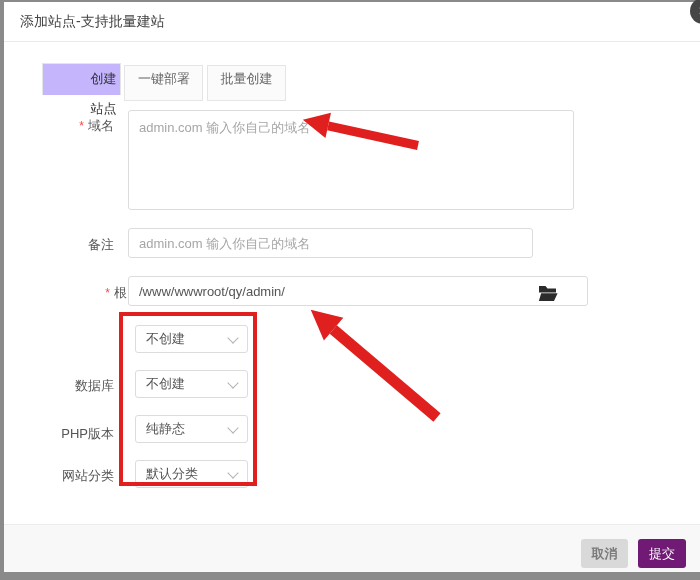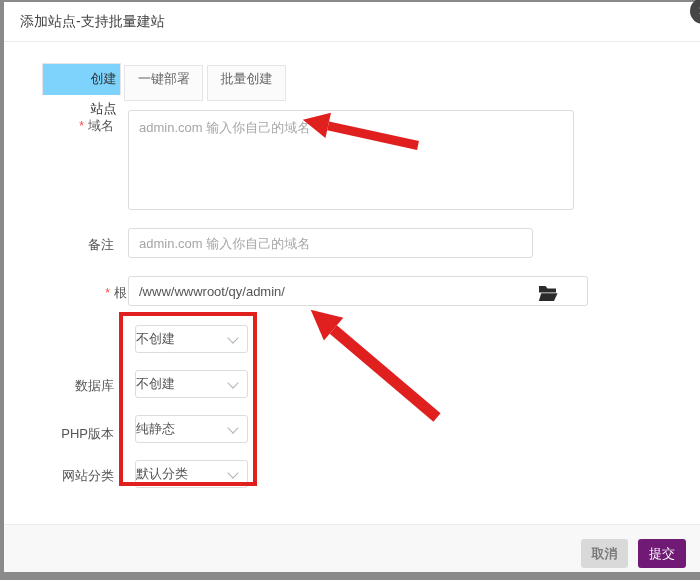--- a/index.html
+++ b/index.html
@@ -7,34 +7,34 @@
   .dialog{position:absolute;left:4px;top:2px;width:696px;height:570px;background:#fff;}
   
   .hdr{position:absolute;left:0;top:0;right:0;height:39px;border-bottom:1px solid #ebebeb;background:#fff;}
   .hdr-title{position:absolute;left:16px;top:0;line-height:39px;font-size:14px;color:#444;}
   .close-btn{position:absolute;left:686px;top:-4px;width:26px;height:26px;border-radius:50%;
     background:#464646;color:#fff;font-size:12px;text-align:center;line-height:26px;z-index:10;cursor:pointer;}
   
   .tabs{position:absolute;left:38px;top:61px;height:34px;z-index:2;}
   .tab{display:inline-block;box-sizing:border-box;vertical-align:top;width:79px;height:36px;line-height:26px;
     text-align:center;font-size:13px;color:#666;background:#fbfbfb;border:1px solid #e5e5e5;margin-left:-1px;margin-top:2px;cursor:pointer;}
-  .tab.active{background:#7dd3fc;border-bottom:none;height:32px;margin-top:0;line-height:30px;color:#333;position:relative;z-index:3;margin-left:0;padding-left:44px;}
+  .tab.active{background:#c4b5fd;border-bottom:none;height:32px;margin-top:0;line-height:30px;color:#333;position:relative;z-index:3;margin-left:0;padding-left:44px;}
   
   .lbl{position:absolute;left:0;width:110px;text-align:right;font-size:13px;color:#555;white-space:nowrap;}
   .req{color:#ff4444;margin-right:4px;font-size:12px;}
   .ipt{position:absolute;box-sizing:border-box;border:1px solid #dcdcdc;border-radius:3px;font-size:13px;
     color:#555;padding:0 10px;background:#fff;outline:none;font-family:inherit;}
   textarea.ipt{padding:8px 10px;resize:none;line-height:18px;}
   .ipt::placeholder{color:#a6a6a6;opacity:1;}
   .fld-domain{left:124px;top:108px;width:446px;height:100px;}
   .fld-note{left:124px;top:226px;width:405px;height:30px;}
   .fld-root{left:124px;top:274px;width:460px;height:30px;}
   .folder-ic{position:absolute;left:534px;top:283px;width:20px;height:17px;cursor:pointer;}
   .sel{position:absolute;box-sizing:border-box;left:131px;width:113px;height:28px;border:1px solid #dcdcdc;
-    border-radius:3px;background:#fff;font-size:13px;color:#555;line-height:26px;cursor:pointer;}
+    border-radius:3px;background:#fff;font-size:13px;color:#555;line-height:26px;padding-left:10px;cursor:pointer;}
   .chev{position:absolute;right:10px;top:8px;width:7px;height:7px;border-right:1px solid #b3b3b3;
     border-bottom:1px solid #b3b3b3;transform:rotate(45deg);}
   .lbl-domain{top:115px;} .lbl-note{top:234px;} .lbl-root{top:282px;margin-left:39px;}
   .lbl-s0{top:330px;} .lbl-s1{top:375px;} .lbl-s2{top:423px;} .lbl-s3{top:465px;}
   .sel-0{top:323px;} .sel-1{top:368px;} .sel-2{top:413px;} .sel-3{top:458px;}
   
   .hl-box{position:absolute;left:115px;top:310px;width:138px;height:174px;box-sizing:border-box;
     border:4px solid #e01f1f;z-index:5;pointer-events:none;}
   .arrow{position:absolute;background:#e01f1f;transform-origin:left center;z-index:6;pointer-events:none;}
   .arrow::after{content:"";position:absolute;left:100%;top:50%;transform:translateY(-50%);

